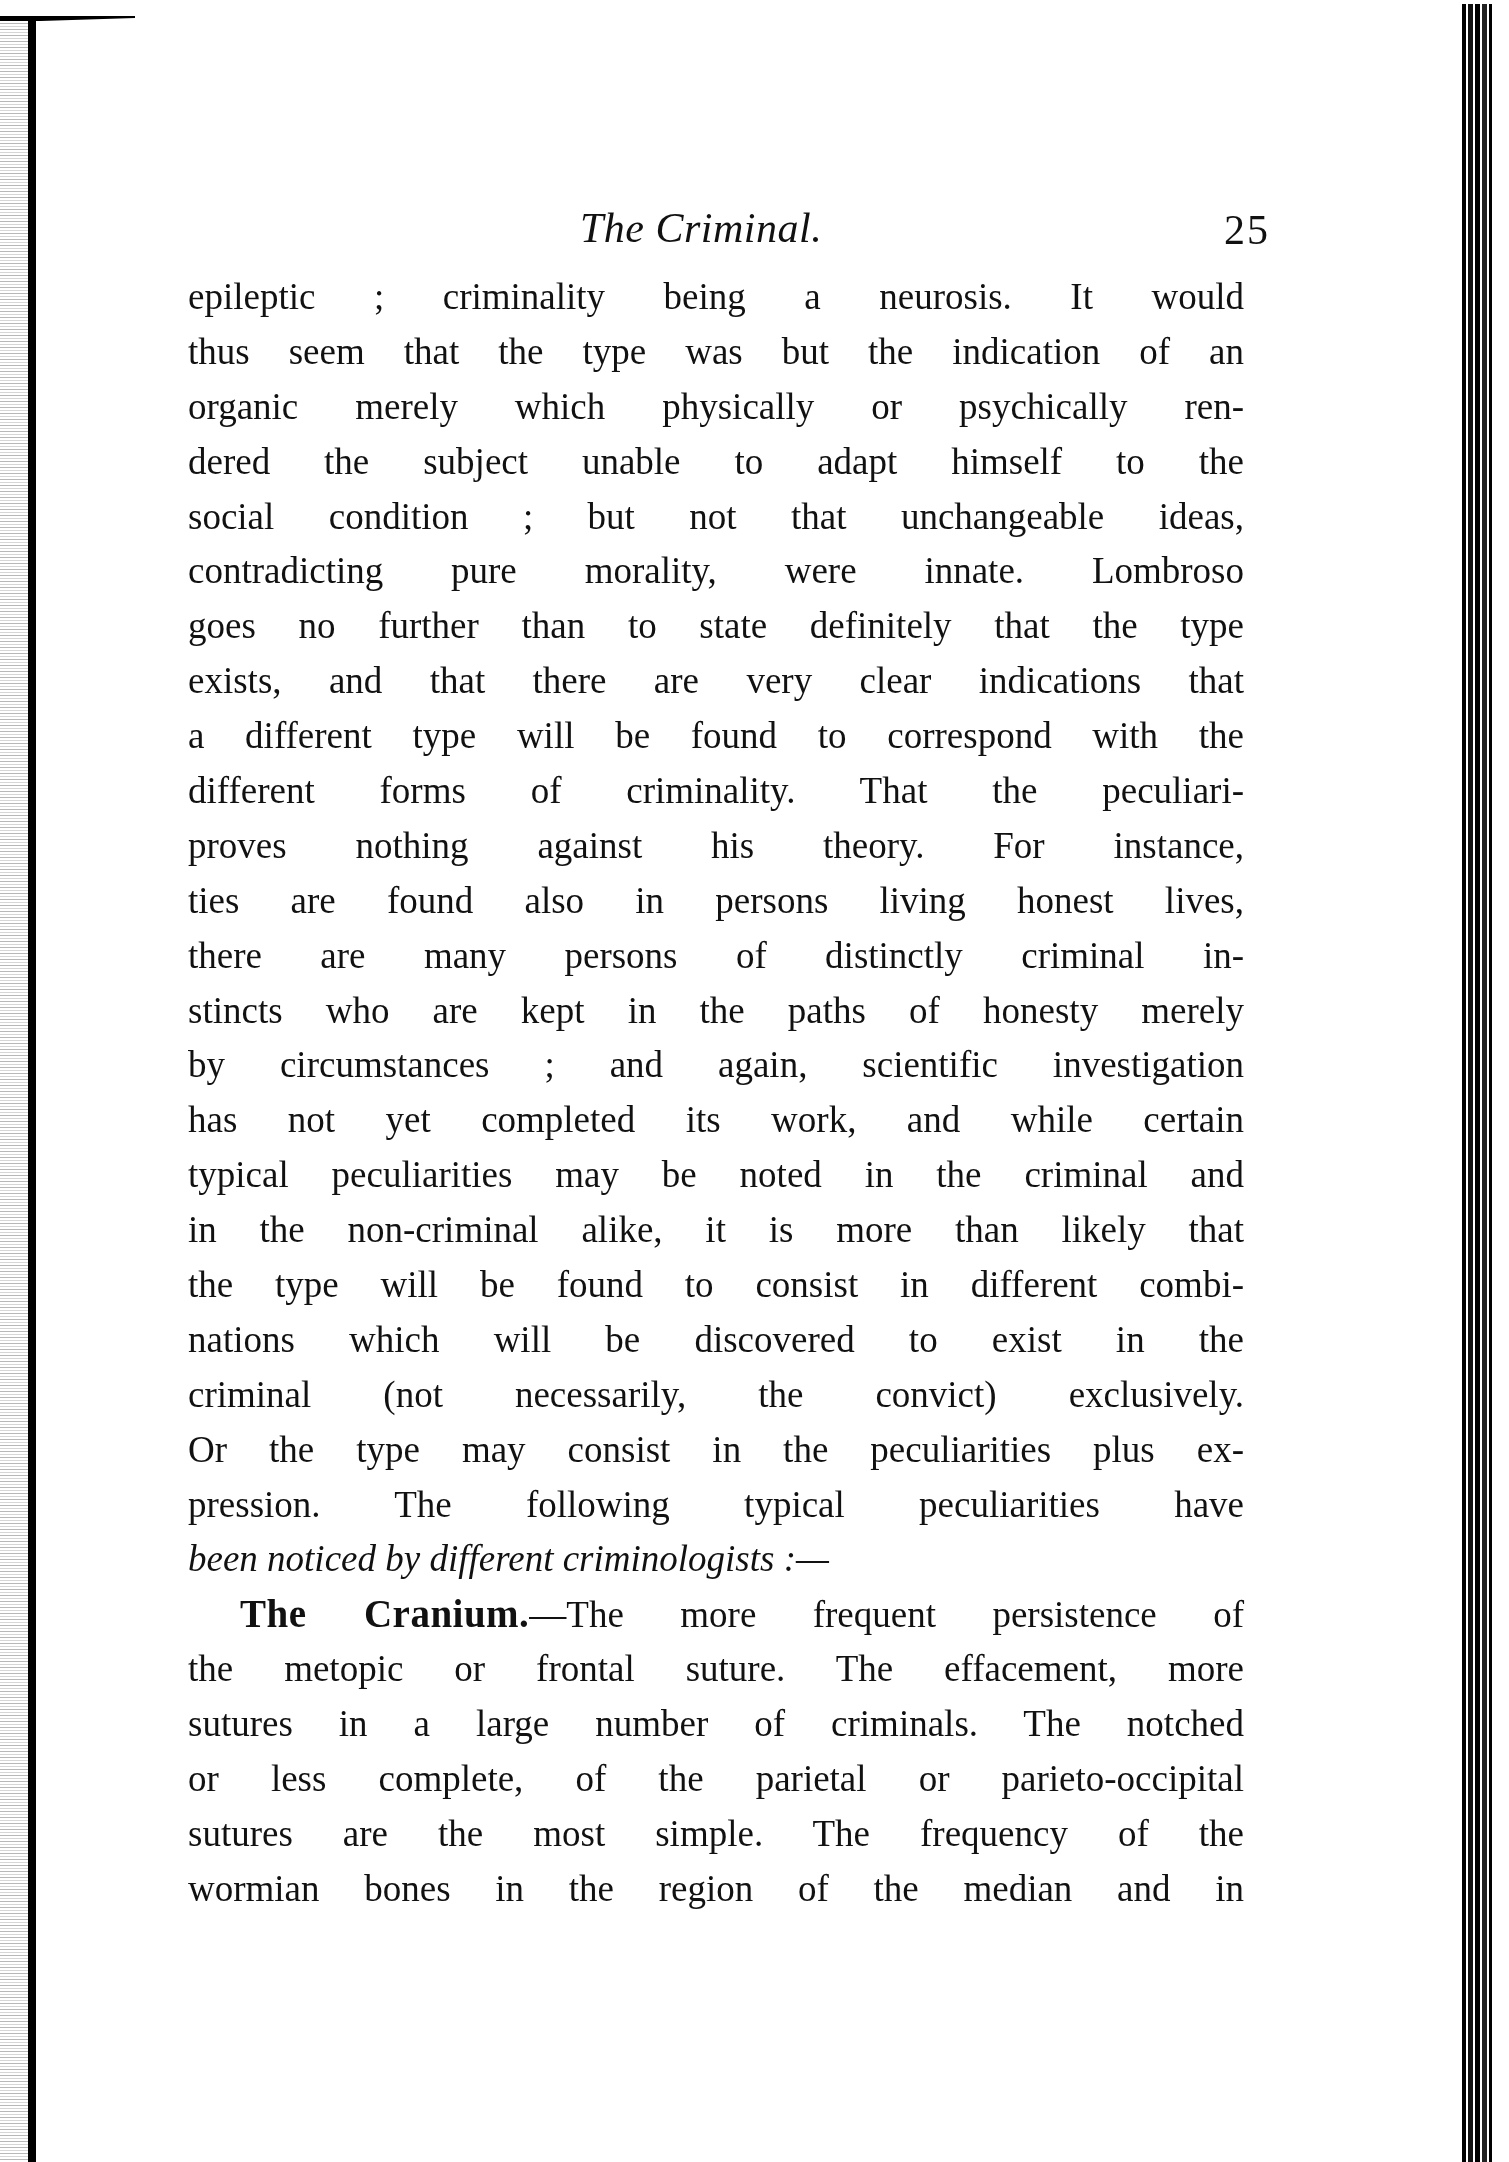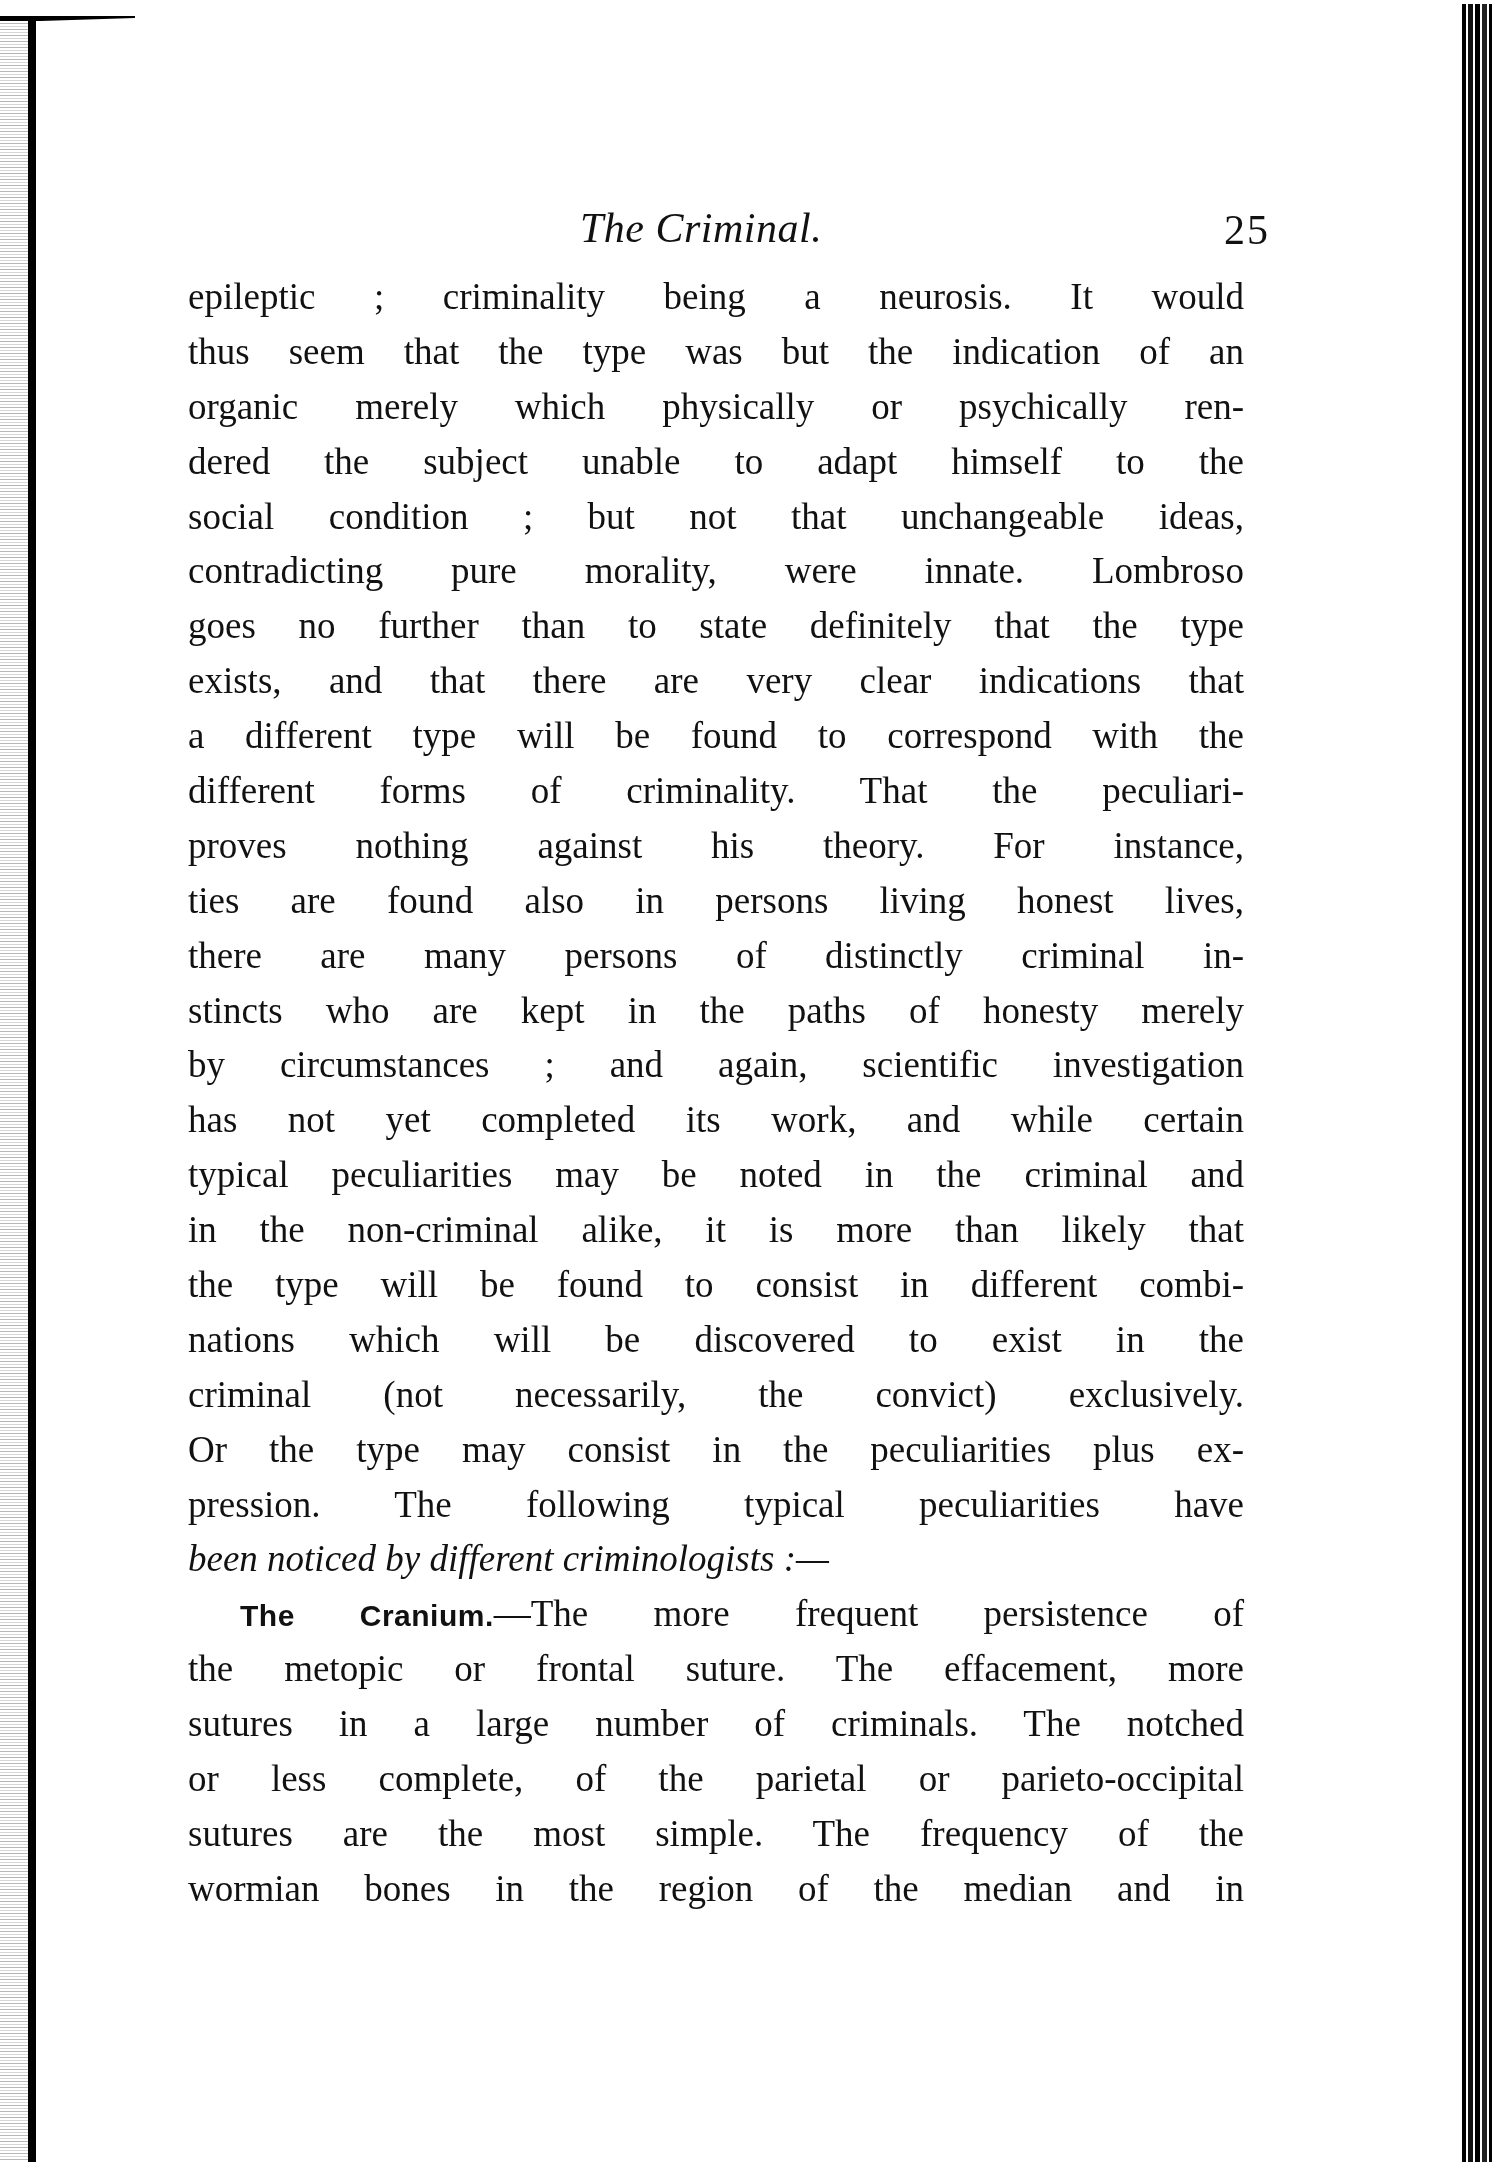--- a/index.html
+++ b/index.html
@@ -11,21 +11,21 @@
   .top-rule { position:absolute; left:0; top:16px; width:135px; height:5px; background:#000; clip-path: polygon(0 0,100% 0,100% 40%,30% 100%,0 100%); }
   .right-binding { position:absolute; left:1462px; top:4px; width:30px; height:2158px;
     background: repeating-linear-gradient(90deg, #000 0 4px, #fff 4px 6px, #111 6px 11px, #fff 11px 13px, #000 13px 18px, #fff 18px 20px, #222 20px 25px, #fff 25px 27px, #000 27px 30px); }
   .header { position:absolute; top:172px; left:580px; width:690px; height:60px;margin-top:32px; }
   .running-title { position:absolute; left:0; top:0; font-style:italic; font-size:42px; letter-spacing:0.5px; }
   .page-number { position:absolute; right:0; top:2px; font-size:42px; letter-spacing:2px;text-align:right; }
   .body-text { position:absolute; left:188px; top:270px; width:1056px; font-size:37px; line-height:54.9px; }
   .line { display:block; white-space:nowrap; text-align:justify; text-align-last:justify; height:54.9px; }
   .line.last { text-align-last:left;font-style:italic; }
   .line.indent { padding-left:52px; }
-  .section-head { font-family:Liberation Sans, sans-serif; font-weight:bold; font-size:30px; letter-spacing:0.5px; }
+  .section-head { font-family:Liberation Serif, serif; font-weight:bold; font-size:39px; letter-spacing:0.5px; }
 </style>
 </head>
 <body>
 
 <div class="left-binding"></div>
 <div class="left-rule"></div>
 <div class="top-rule"></div>
 <div class="right-binding"></div>
 
 <div class="header">

